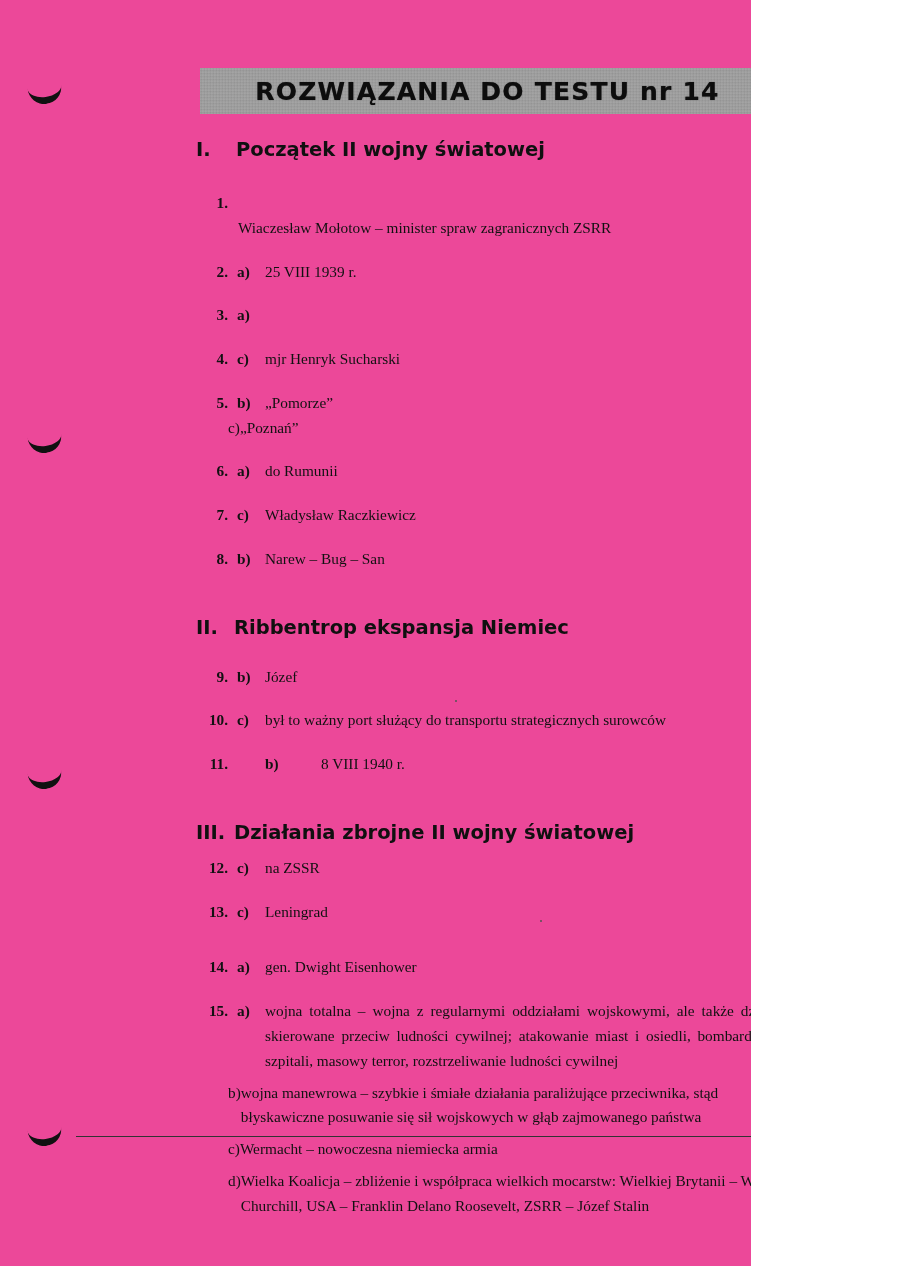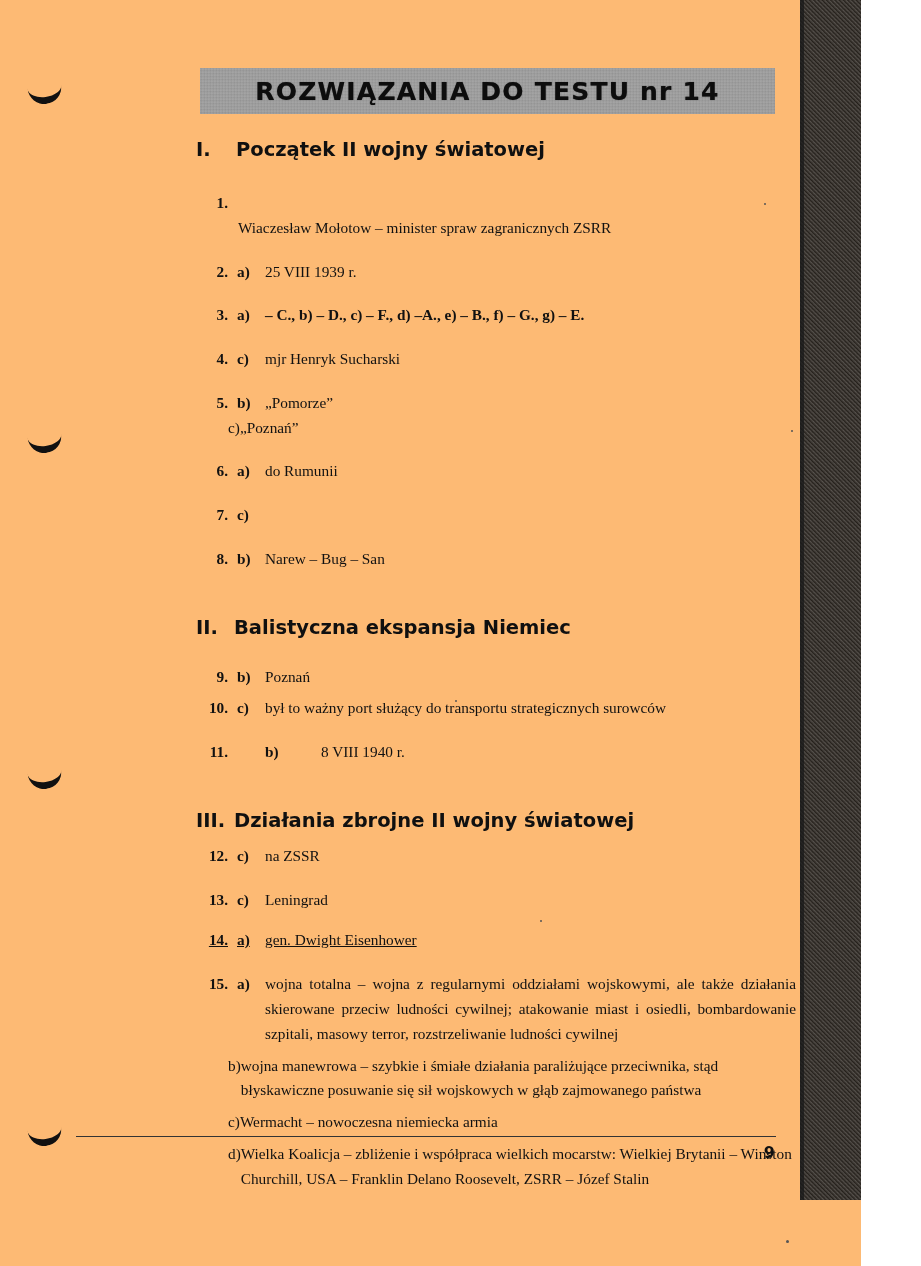--- a/index.html
+++ b/index.html
@@ -6,24 +6,24 @@
     margin: 0;
     padding: 0;
     background: #ffffff;
   }
   body {
     font-family: "Liberation Serif", serif;
     color: #111111;
   }
   .page {
     position: relative;
-    width: 861px;
+    width: 751px;
     height: 1266px;
     overflow: hidden;
-    background: #fdba74;
+    background: #ec4899;
   }
 
   
   .scan-band {
     position: absolute;
     left: 800px;
     top: 0px;
     width: 72px;
     height: 1200px;
     background-color: #4a4a4a;
@@ -213,21 +213,20 @@
 
     <div class="item" style="margin-top:19px;">
       <span class="idx">2.</span>
       <span class="letter">a)</span>
       <span class="body">25 VIII 1939 r.</span>
     </div>
 
     <div class="item" style="margin-top:19px;">
       <span class="idx">3.</span>
       <span class="letter">a)</span>
-      <span class="body" style="font-weight:bold;">– C., b) – D., c) – F., d) –A., e) – B., f) – G., g) – E.</span>
     </div>
 
     <div class="item" style="margin-top:19px;">
       <span class="idx">4.</span>
       <span class="letter">c)</span>
       <span class="body">mjr Henryk Sucharski</span>
     </div>
 
     <div class="item" style="margin-top:19px;">
       <span class="idx">5.</span>
@@ -242,40 +241,41 @@
 
     <div class="item" style="margin-top:19px;">
       <span class="idx">6.</span>
       <span class="letter">a)</span>
       <span class="body">do Rumunii</span>
     </div>
 
     <div class="item" style="margin-top:19px;">
       <span class="idx">7.</span>
       <span class="letter">c)</span>
+      <span class="body">Władysław Raczkiewicz</span>
     </div>
 
     <div class="item" style="margin-top:19px;">
       <span class="idx">8.</span>
       <span class="letter">b)</span>
       <span class="body">Narew – Bug – San</span>
     </div>
 
     <div class="section-heading" style="margin-top:44px;align-items:center;">
       <span class="num">II.</span>
-      <span>Balistyczna ekspansja Niemiec</span>
+      <span>Ribbentrop ekspansja Niemiec</span>
     </div>
 
     <div class="item" style="margin-top:26px;">
       <span class="idx">9.</span>
       <span class="letter">b)</span>
-      <span class="body">Poznań</span>
-    </div>
-
-    <div class="item" style="margin-top:7px;align-items:center;">
+      <span class="body">Józef</span>
+    </div>
+
+    <div class="item" style="margin-top:19px;align-items:center;">
       <span class="idx">10.</span>
       <span class="letter">c)</span>
       <span class="body">był to ważny port służący do transportu strategicznych surowców</span>
     </div>
 
     <div class="item" style="margin-top:19px;gap:28px;">
       <span class="idx">11.</span>
       <span class="letter">b)</span>
       <span class="body">8 VIII 1940 r.</span>
     </div>
@@ -290,21 +290,21 @@
       <span class="letter">c)</span>
       <span class="body">na ZSSR</span>
     </div>
 
     <div class="item" style="margin-top:19px;">
       <span class="idx">13.</span>
       <span class="letter">c)</span>
       <span class="body">Leningrad</span>
     </div>
 
-    <div class="item" style="margin-top:16px;text-decoration:underline;">
+    <div class="item" style="margin-top:31px;">
       <span class="idx">14.</span>
       <span class="letter">a)</span>
       <span class="body">gen. Dwight Eisenhower</span>
     </div>
 
     <div class="item" style="margin-top:19px;">
       <span class="idx">15.</span>
       <span class="letter">a)</span>
       <span class="body justify">wojna totalna – wojna z regularnymi oddziałami wojskowymi, ale także działania skierowane przeciw ludności cywilnej; atakowanie miast i osiedli, bombardowanie szpitali, masowy terror, rozstrzeliwanie ludności cywilnej</span>
     </div>

